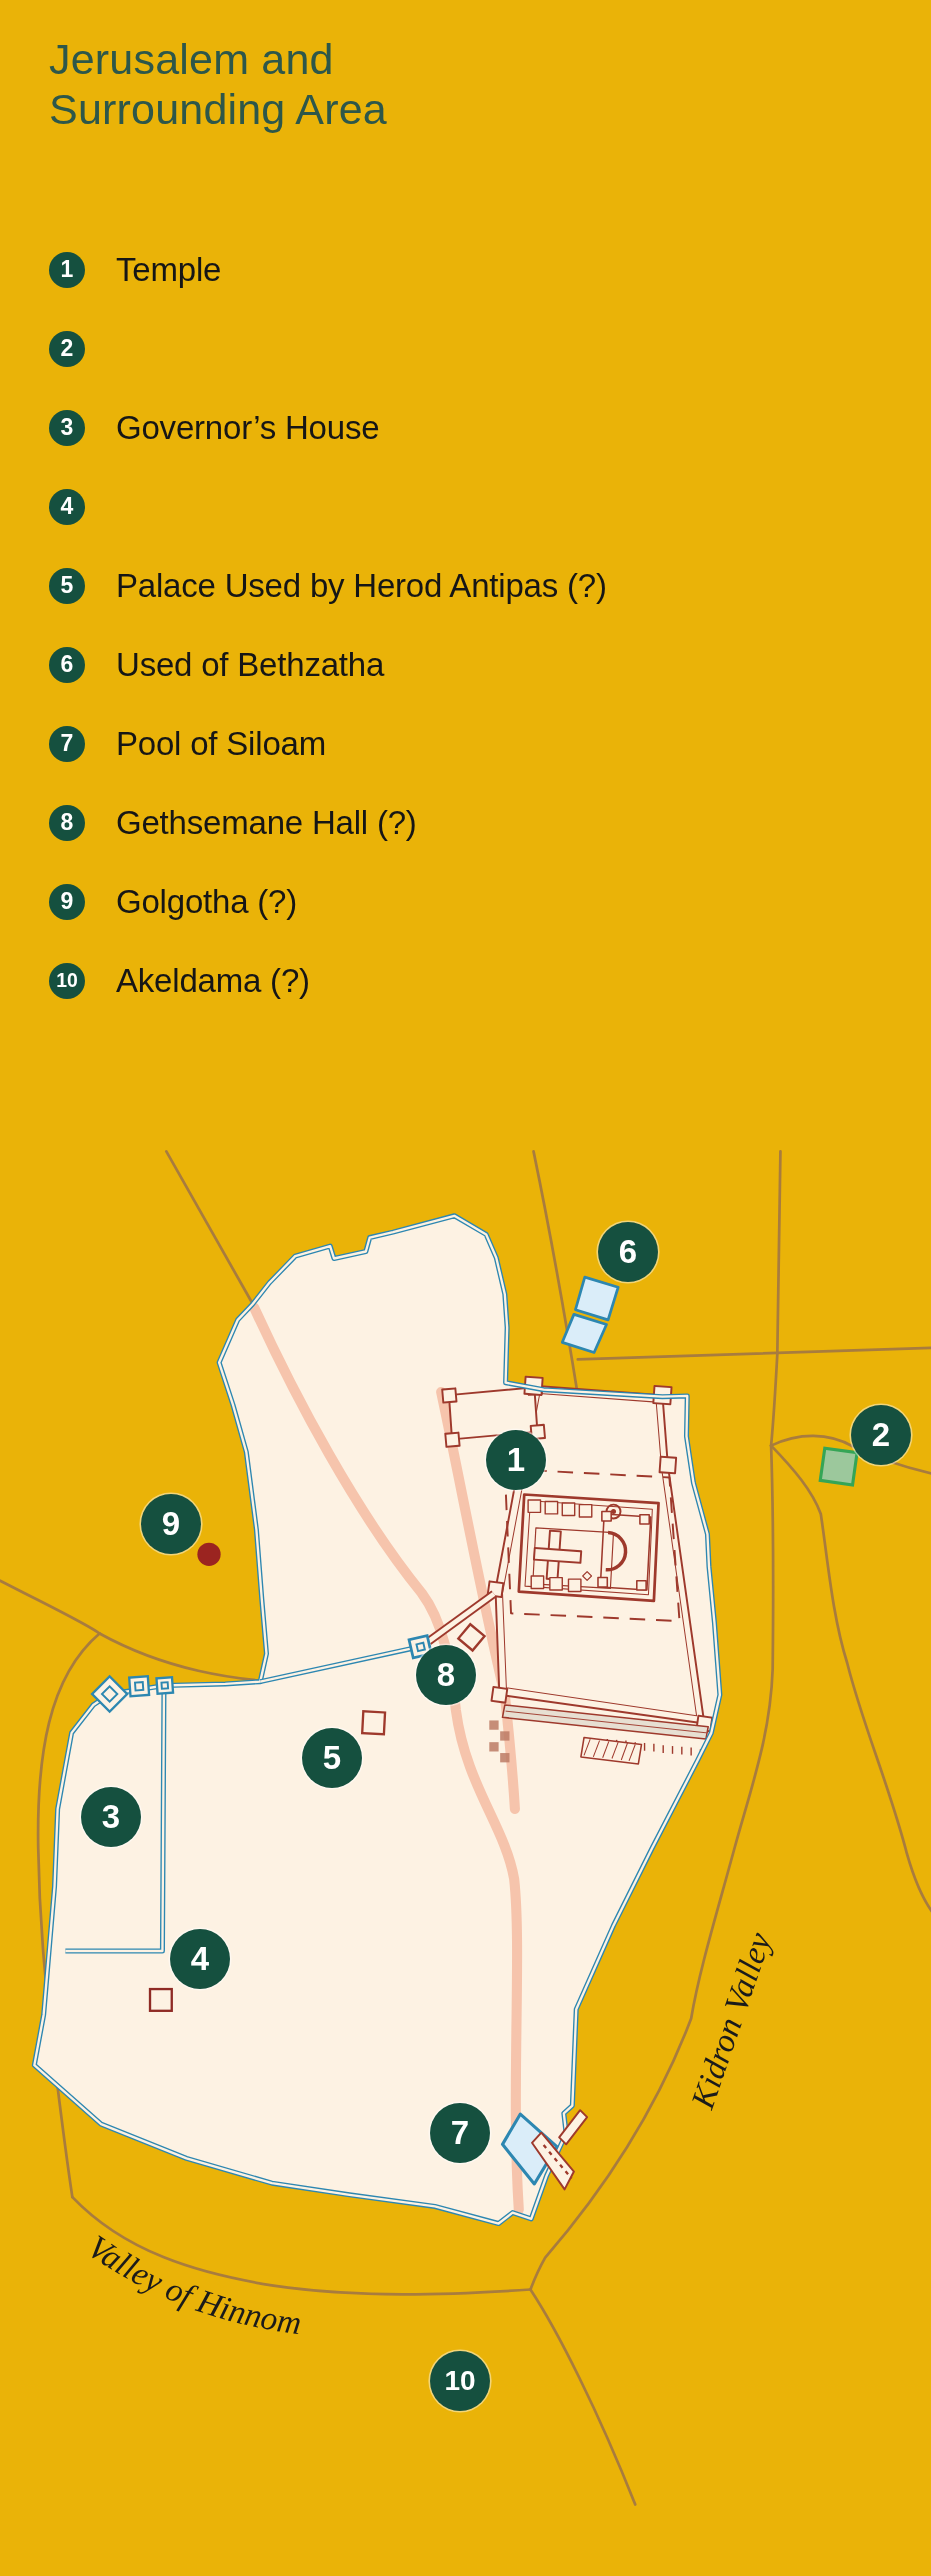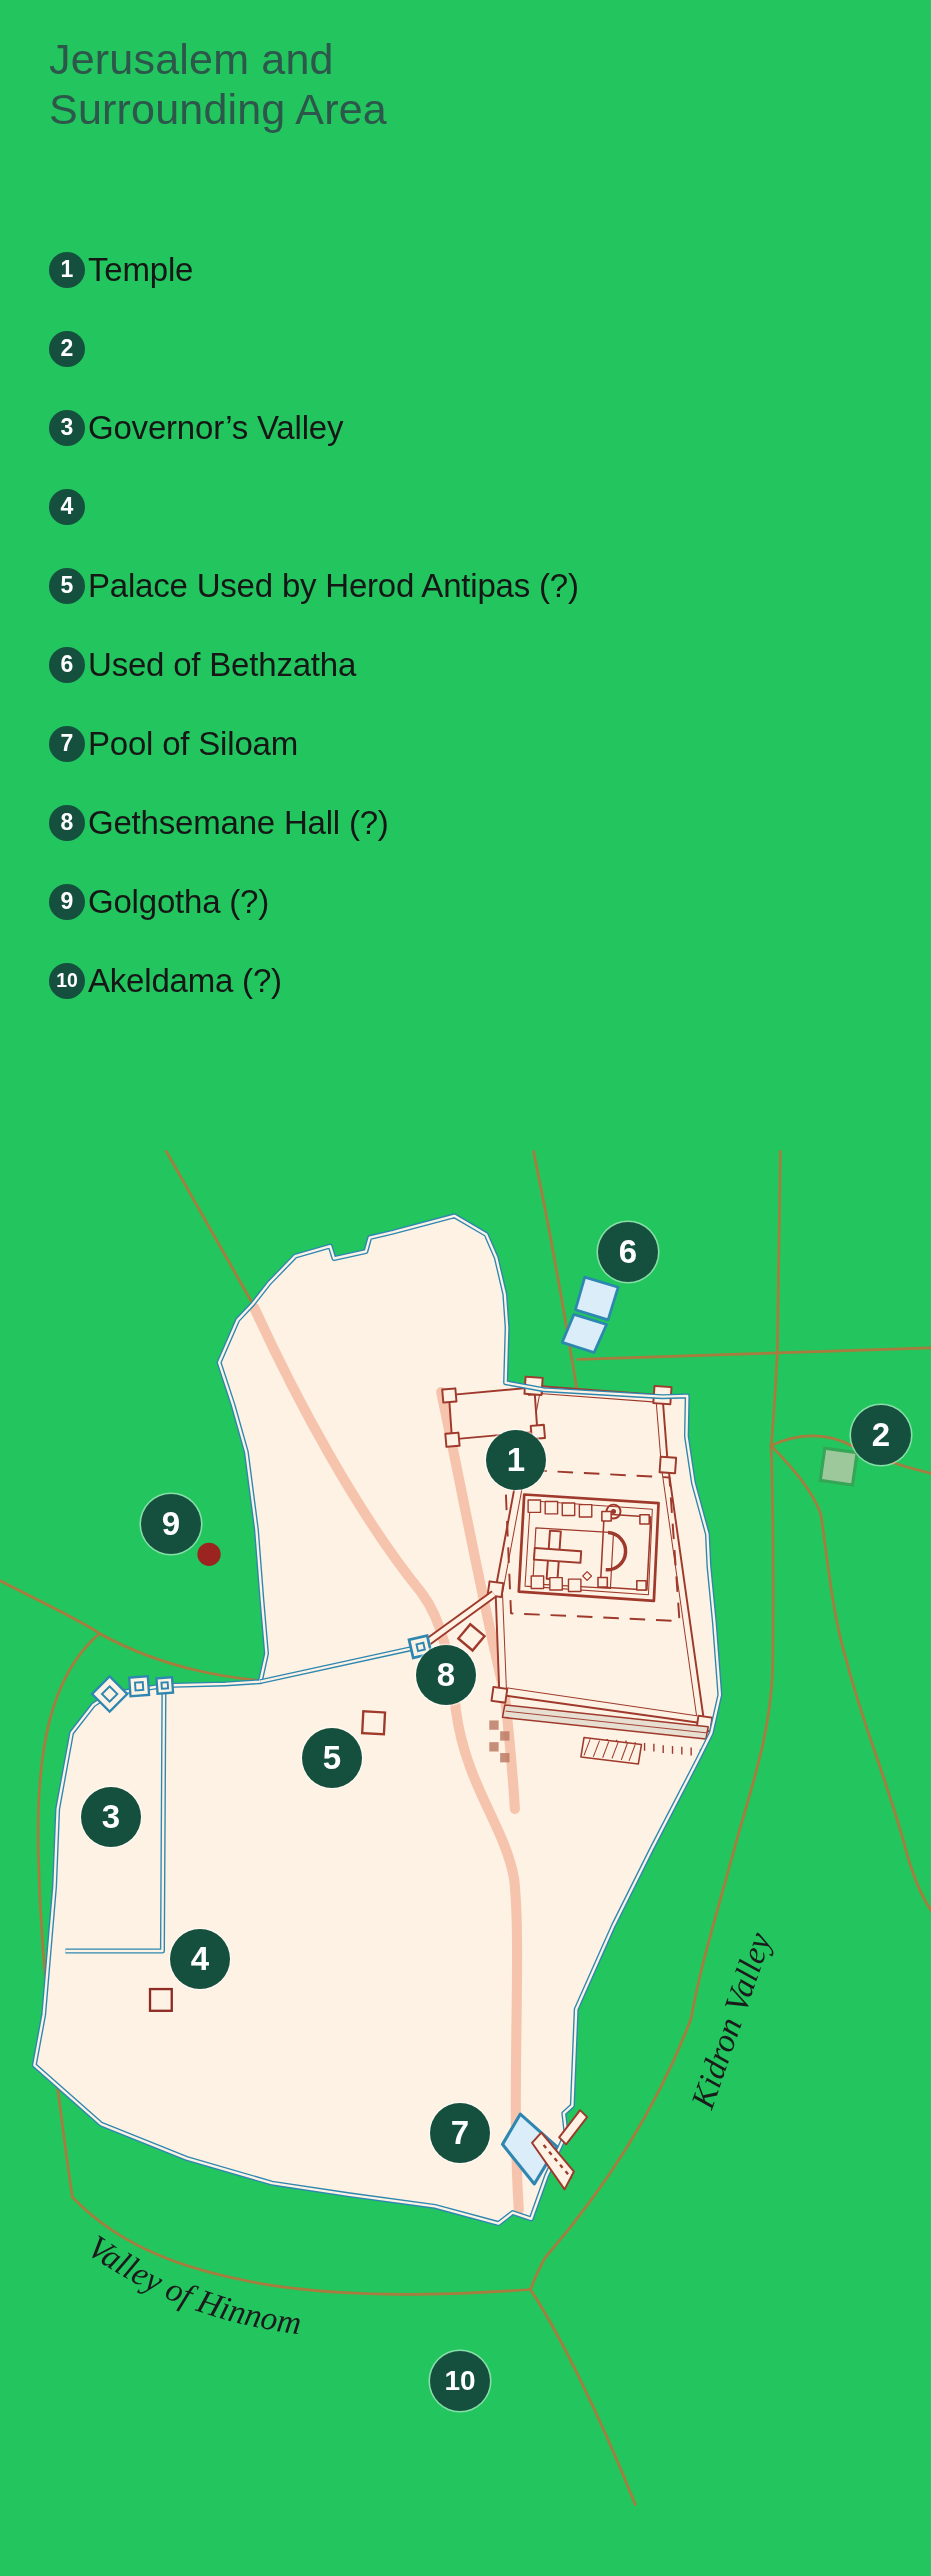--- a/index.html
+++ b/index.html
@@ -1,28 +1,28 @@
 <!DOCTYPE html>
 <html style="font-size:12.4px"><head>
 <meta charset="utf-8">
 <style>
   html,body{margin:0;padding:0;background:#e9eae8;}
-  .page{position:relative;width:932px;height:2576px;background:#22c55e;overflow:hidden;
+  .page{position:relative;width:932px;height:2576px;background:#eab308;overflow:hidden;
         font-family:"Liberation Sans",sans-serif;}
   
   .title{position:absolute;left:49px;top:34px;font-size:43px;line-height:1.17;
          font-weight:500;color:#2d574a;letter-spacing:0.2px;}
   
   .legend{position:absolute;left:0;top:230px;width:854px;}
   .legend-item{display:flex;align-items:center;height:79px;padding-left:49px;}
   .badge{flex:0 0 auto;width:36px;height:36px;border-radius:50%;background:#15503f;
          color:#fff;font-weight:bold;font-size:23px;display:flex;align-items:center;
          justify-content:center;}
   .legend-item:last-child .badge{font-size:19.4px;}
-  .legend-label{margin-left:3px;font-size:33px;color:#161616;letter-spacing:-0.2px;}
+  .legend-label{margin-left:31px;font-size:33px;color:#161616;letter-spacing:-0.2px;}
   
   svg.map{position:absolute;left:0;top:0;width:932px;height:2576px;}
   .markers{position:absolute;left:0;top:0;width:932px;height:2576px;pointer-events:none;}
   .mk{position:absolute;width:60px;height:60px;border-radius:50%;background:#15503f;
       color:#fff;font-weight:bold;font-size:33px;display:flex;align-items:center;
       justify-content:center;transform:translate(-50%,-50%);
       box-shadow:0 0 0 1.6px rgba(255,255,255,.45);}
   .mk.small{font-size:28px;}
 </style>
 </head>
@@ -38,21 +38,21 @@
   <div class="legend">
     <div class="legend-item">
       <span class="badge">1</span>
       <span class="legend-label">Temple</span>
     </div>
     <div class="legend-item">
       <span class="badge">2</span>
     </div>
     <div class="legend-item">
       <span class="badge">3</span>
-      <span class="legend-label">Governor’s Valley</span>
+      <span class="legend-label">Governor’s House</span>
     </div>
     <div class="legend-item">
       <span class="badge">4</span>
     </div>
     <div class="legend-item">
       <span class="badge">5</span>
       <span class="legend-label">Palace Used by Herod Antipas (?)</span>
     </div>
     <div class="legend-item">
       <span class="badge">6</span>

